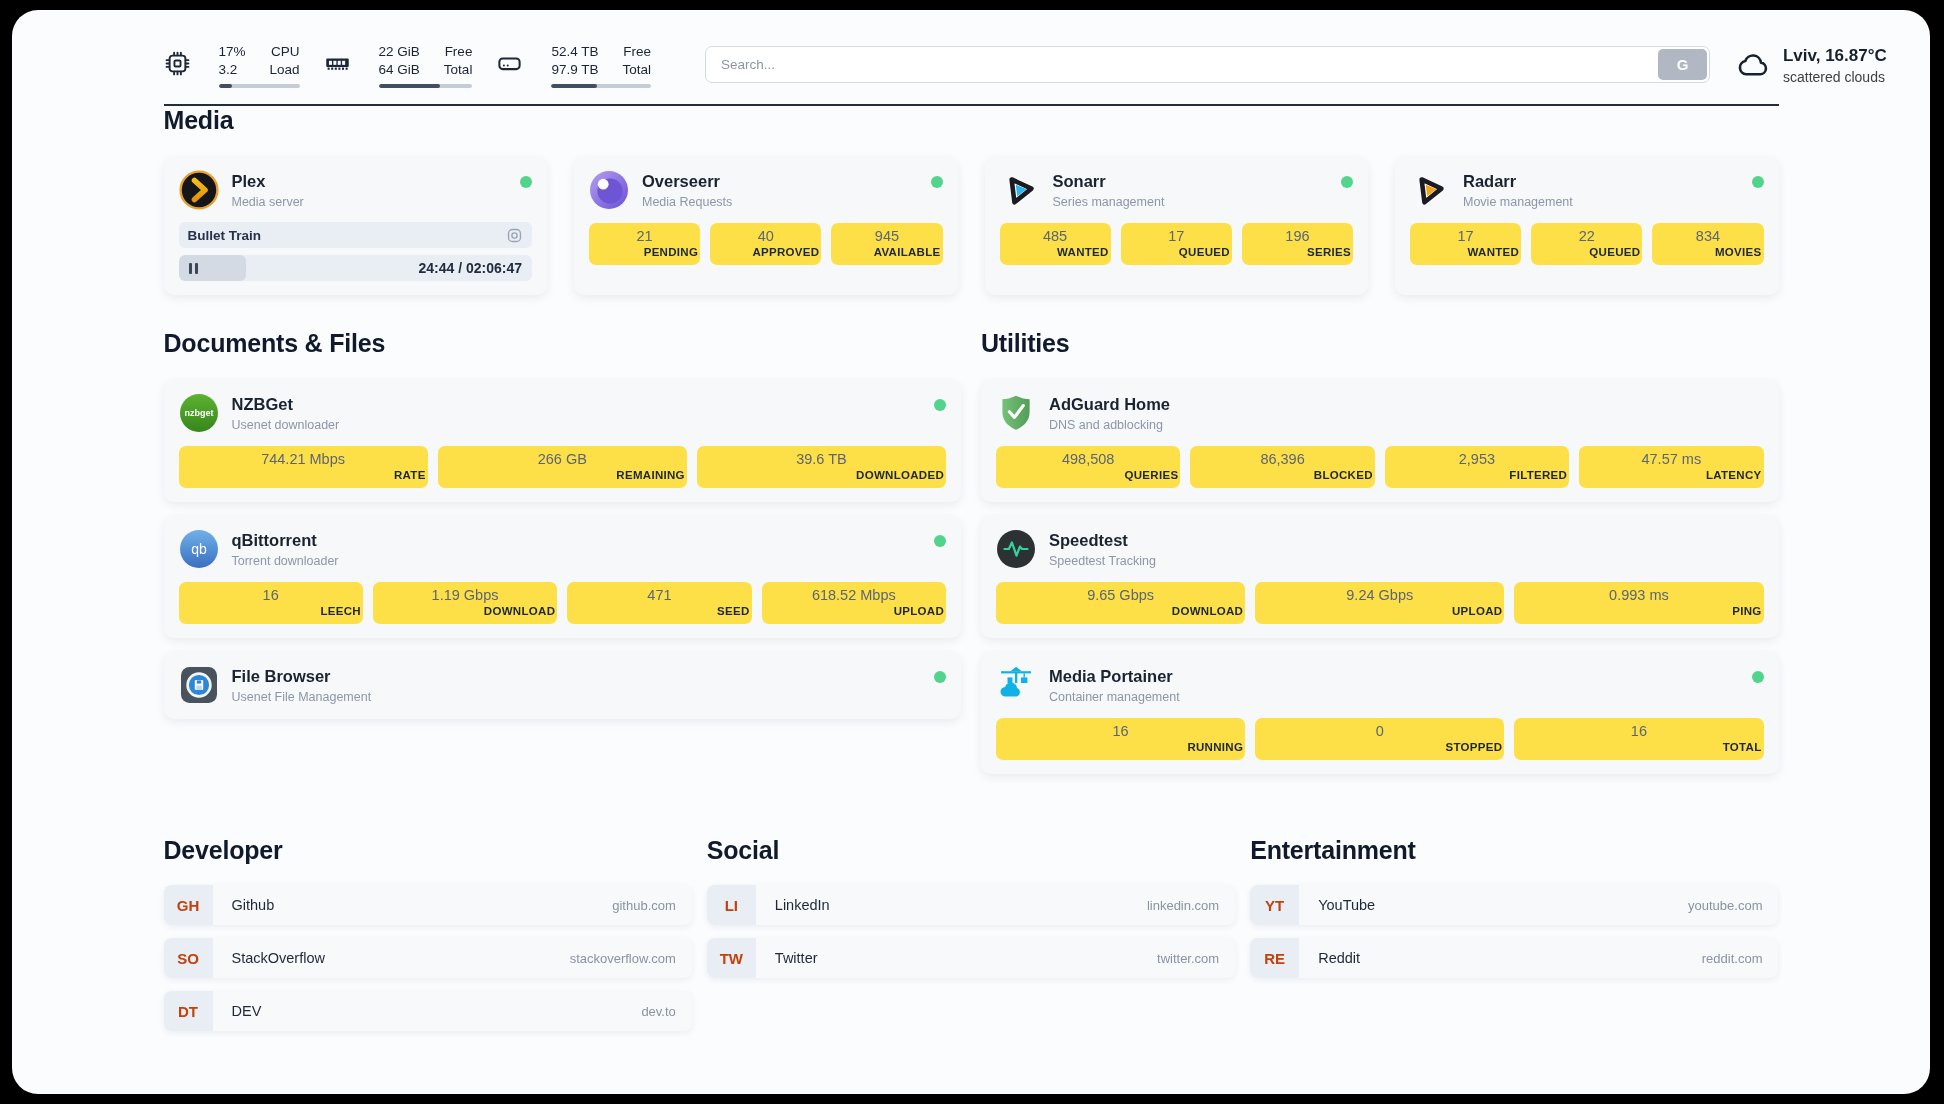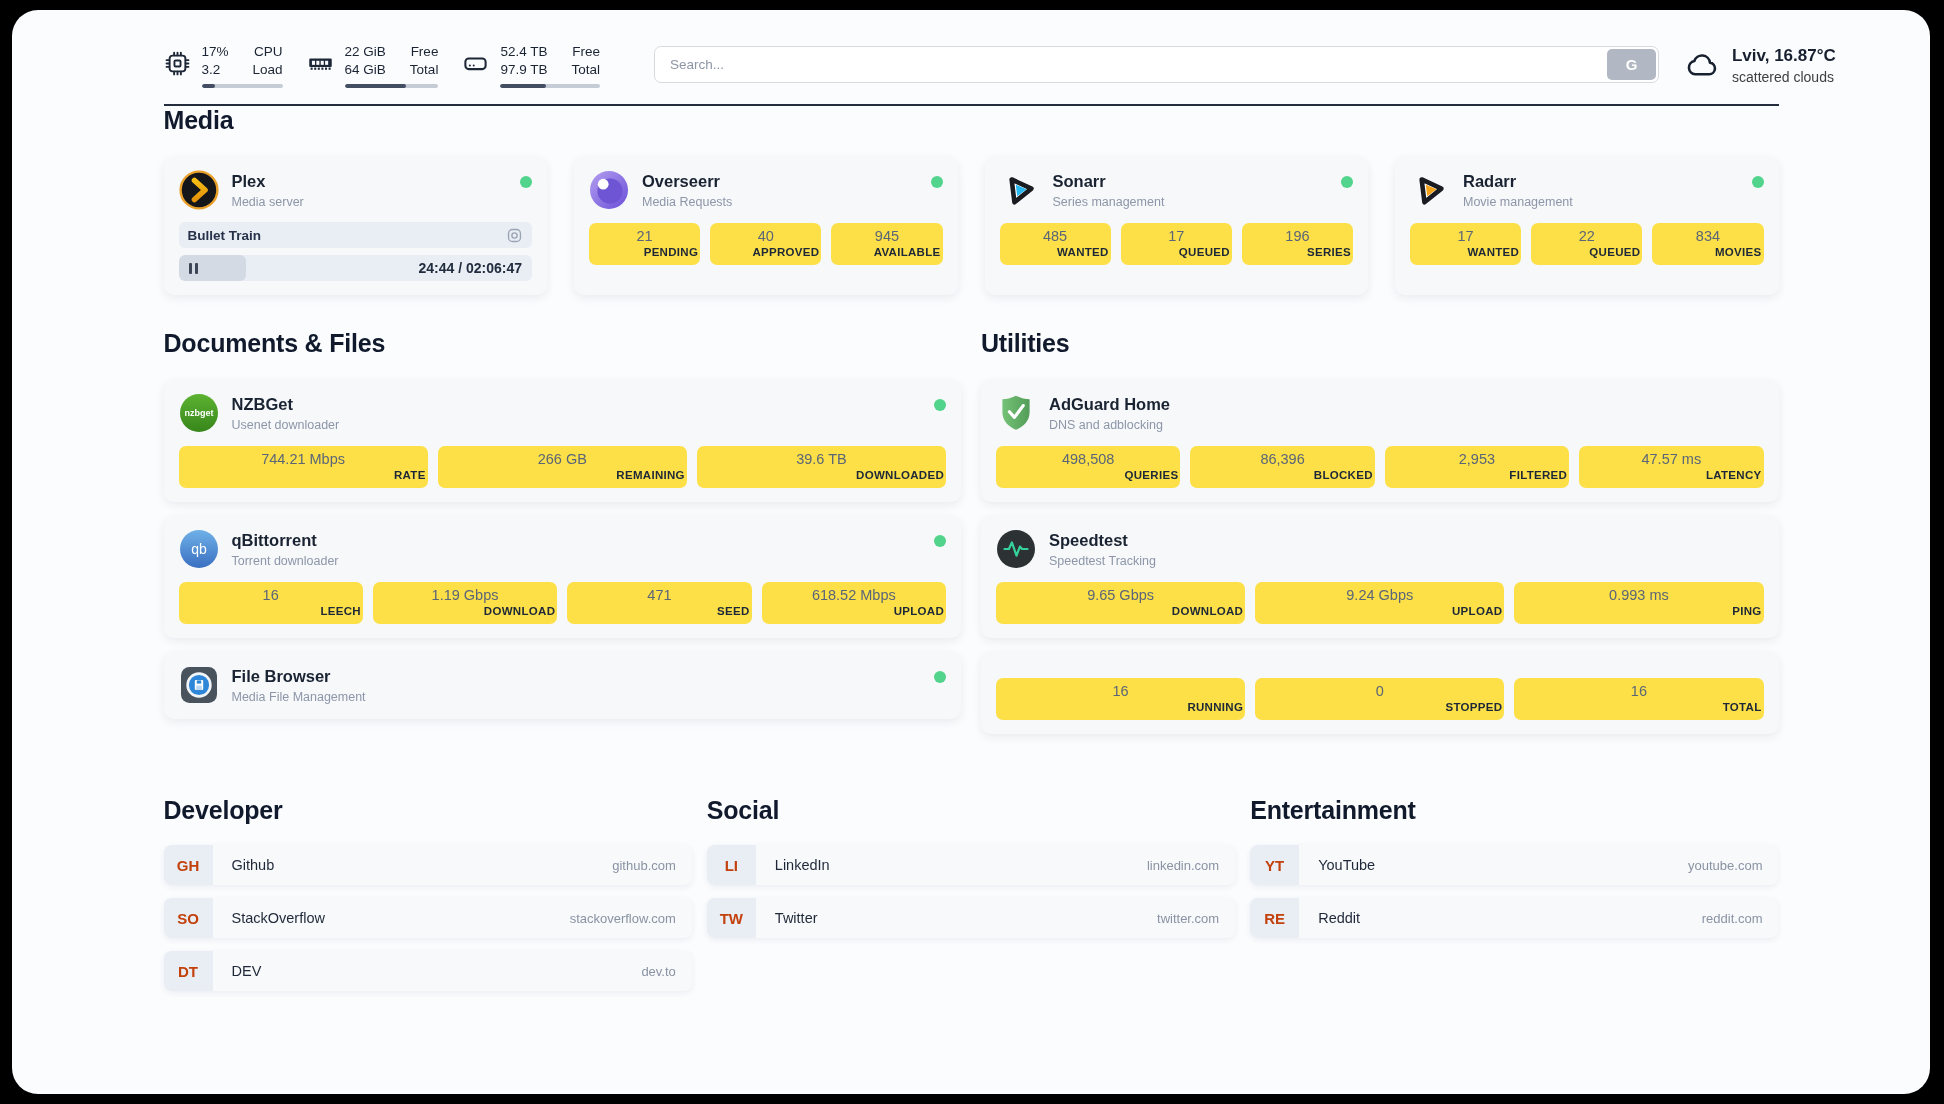--- a/index.html
+++ b/index.html
@@ -2,21 +2,21 @@
 <html><head>
 <meta charset="utf-8">
 <style>
   html,body{margin:0;padding:0;}
   body{width:1944px;height:1104px;background:#000;font-family:"Liberation Sans",sans-serif;overflow:hidden;position:relative;}
   .page{position:absolute;left:12px;top:10px;width:1918px;height:1084px;background:#fbfcfe;border-radius:26px;overflow:hidden;}
   .content{width:1615px;margin:0 auto;padding-top:33px;}
 
   
   header{display:flex;align-items:flex-start;}
-  .res-group{display:flex;gap:11px;margin-right:24px;}
+  .res-group{display:flex;gap:28px;margin-right:24px;}
   .res-icon svg{width:27px;height:27px;margin-top:7px;display:block;}
   .res-body{display:flex;flex-direction:column;}
   .res-top{display:flex;justify-content:space-between;gap:24px;font-size:13.5px;color:#1b2433;font-weight:500;line-height:1.32;}
   .res-col span{display:block;white-space:nowrap;}
   .res-col.labs{text-align:right;}
   .res-bar{height:4.5px;background:#c6ccd6;border-radius:3px;margin-top:5px;overflow:hidden;}
   .res-fill{height:100%;background:#434e62;border-radius:3px;}
   .searchwrap{position:relative;margin-left:30px;width:1005px;height:37px;margin-top:3px;flex:none;}
   .searchwrap input{width:100%;height:100%;box-sizing:border-box;border:1px solid #d6dae1;border-radius:7px;background:#fff;padding:0 85px 0 15px;font-size:13.5px;color:#2a3342;outline:none;font-family:"Liberation Sans",sans-serif;}
   .searchwrap input::placeholder{color:#8d96a6;}
@@ -407,21 +407,21 @@
             <svg viewBox="0 0 40 40">
                   <rect x="2" y="2" width="36" height="36" rx="8.5" fill="#49535e"></rect>
                   <circle cx="20" cy="20" r="11.4" fill="#2d86d8" stroke="#f2f5f8" stroke-width="2.6"></circle>
                   <rect x="15.8" y="15" width="8.4" height="10" rx="1" fill="#ffffff"></rect>
                   <rect x="17.8" y="15.4" width="4.4" height="3.2" fill="#2d86d8"></rect>
                   <rect x="17.2" y="20.6" width="5.6" height="4.4" fill="#bcd8f2"></rect>
                 </svg>
           </span>
           <div class="app-meta">
             <div class="app-name">File Browser</div>
-            <div class="app-desc">Media File Management</div>
+            <div class="app-desc">Usenet File Management</div>
           </div>
           <span class="dot"></span>
         </div>
       </div>
     </div>
 
     <div class="col">
       <h2 class="sec">Utilities</h2>
 
       <div class="card first">
@@ -486,20 +486,40 @@
                 <div class="stat-l">UPLOAD</div>
               </div>
           <div class="stat">
                 <div class="stat-v">0.993 ms</div>
                 <div class="stat-l">PING</div>
               </div>
         </div>
       </div>
 
       <div class="card">
+        <div class="card-head">
+          <span class="app-icon">
+            <svg viewBox="0 0 40 40">
+                  <g fill="#10b1e7">
+                    <rect x="5" y="6.2" width="30" height="2.2"></rect>
+                    <rect x="19" y="8" width="2.3" height="10"></rect>
+                    <path d="M20.1 1.8l5.6 4.4H14.5z"></path>
+                    <rect x="27.5" y="8.4" width="1.4" height="4"></rect>
+                    <rect x="25" y="12.4" width="6.4" height="5.6"></rect>
+                    <rect x="11.5" y="12.4" width="5" height="5.6"></rect>
+                    <path d="M9.5 31.5a4.8 4.8 0 0 1-.4-9.6 6.2 6.2 0 0 1 12 1.2 4.4 4.4 0 0 1-.6 8.4z"></path>
+                  </g>
+                </svg>
+          </span>
+          <div class="app-meta">
+            <div class="app-name">Media Portainer</div>
+            <div class="app-desc">Container management</div>
+          </div>
+          <span class="dot"></span>
+        </div>
         <div class="stats">
           <div class="stat">
                 <div class="stat-v">16</div>
                 <div class="stat-l">RUNNING</div>
               </div>
           <div class="stat">
                 <div class="stat-v">0</div>
                 <div class="stat-l">STOPPED</div>
               </div>
           <div class="stat">

